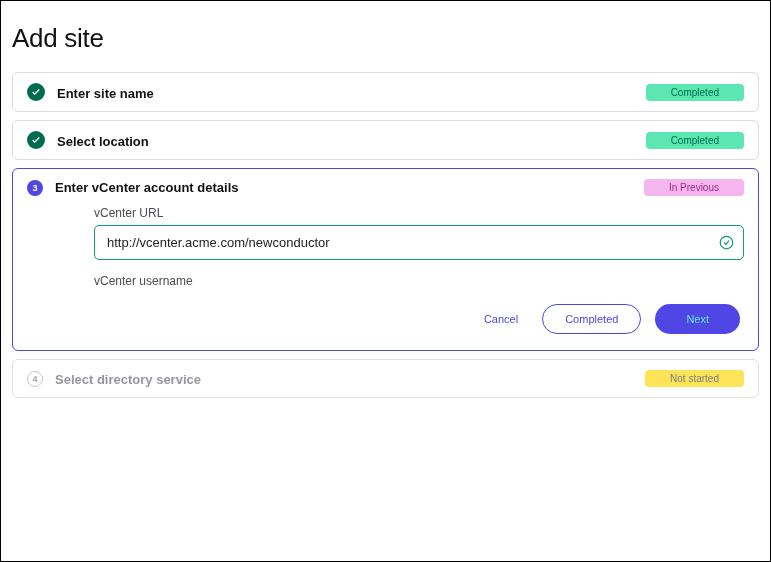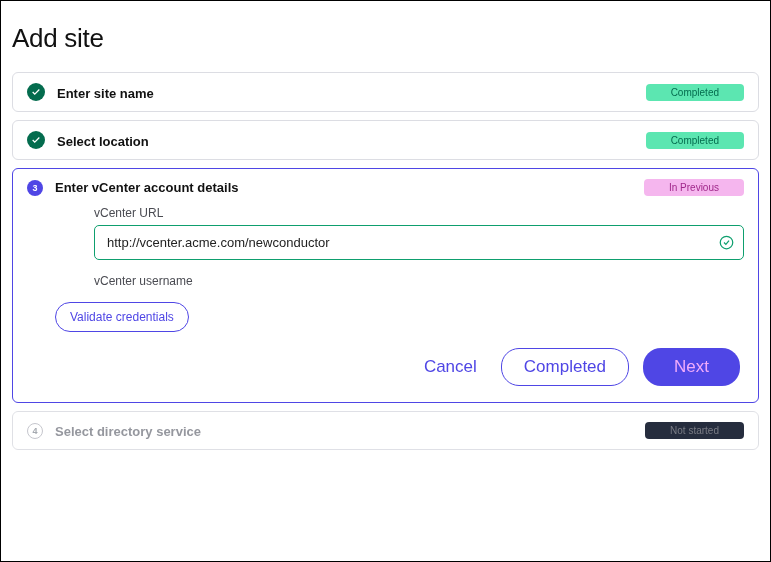--- a/index.html
+++ b/index.html
@@ -79,21 +79,21 @@
   }
   .step-title.muted { color: #8a8c94; font-weight: 600; }
   .badge {
     font-size: 10px;
     font-weight: 500;
     padding: 3px 25px;
     border-radius: 4px;
   }
   .badge.completed { background: #5ce6b1; color: #046c4e; }
   .badge.progress { background: #f5b6ee; color: #a0278a; }
-  .badge.notstarted { background: #0f172a; color: #6c6e78; }
+  .badge.notstarted { background: #fde047; color: #6c6e78; }
 
   .step-body {
     padding-left: 28px;
     padding-top: 10px;
   }
   .field { margin-bottom: 14px; margin-left: 39px; }
   .field-label {
     font-size: 12px;
     color: #4a4b52;
     margin-bottom: 5px;
@@ -141,30 +141,30 @@
   }
   .actions {
     display: flex;
     justify-content: flex-end;
     align-items: center;
     gap: 14px;
     margin-top: 16px;
     padding-right: 4px;
   }
   .btn {
-    font-size: 17px;
+    font-size: 11px;
     padding: 8px 22px;
     border-radius: 18px;
     cursor: pointer;
     font-family: inherit;
     border: 1px solid transparent;
   }
   .btn.cancel { background: transparent; color: #4f46e5; border: none; padding: 8px 10px; }
   .btn.prev { background: #fff; color: #4f46e5; border-color: #4f46e5; }
-  .btn.next { background: #4f46e5; color: #f0abfc; padding: 8px 30px; }
+  .btn.next { background: #4f46e5; color: #5eead4; padding: 8px 30px; }
 </style>
 </head>
 <body>
 
 <h1 class="page-title">Add site</h1>
 
 <div class="step">
   <div class="step-indicator done">
     <svg width="10" height="10" viewBox="0 0 24 24" fill="none" stroke-width="3">
         <polyline points="4 12 9 17 20 6"></polyline>
@@ -204,21 +204,20 @@
             </svg>
         </span>
       </div>
     </div>
 
     <div class="field">
       <label class="field-label">vCenter username</label>
     </div>
 
 
-    <button class="validate-btn">Validate credentials</button>
 
     <div class="actions">
       <button class="btn cancel">Cancel</button>
       <button class="btn prev">Completed</button>
       <button class="btn next">Next</button>
     </div>
   </div>
 </div>
 
 <div class="step future">

